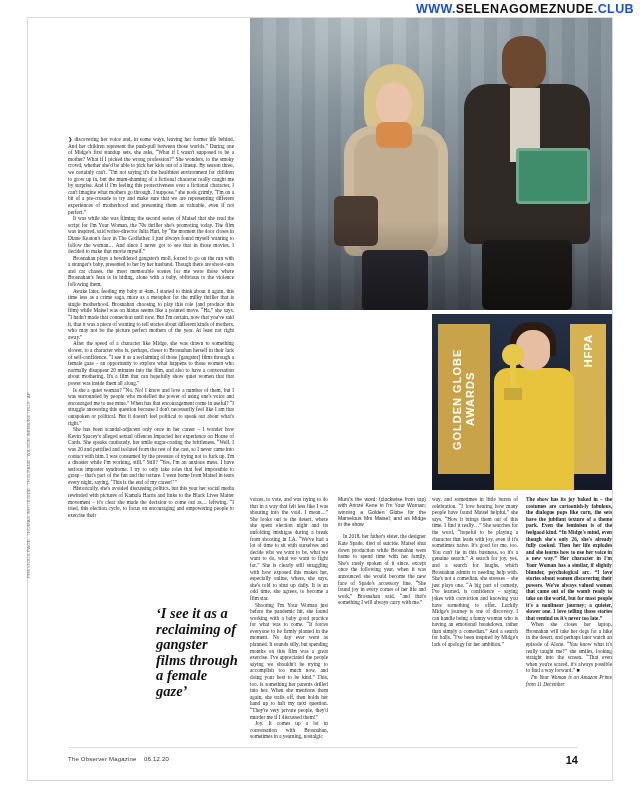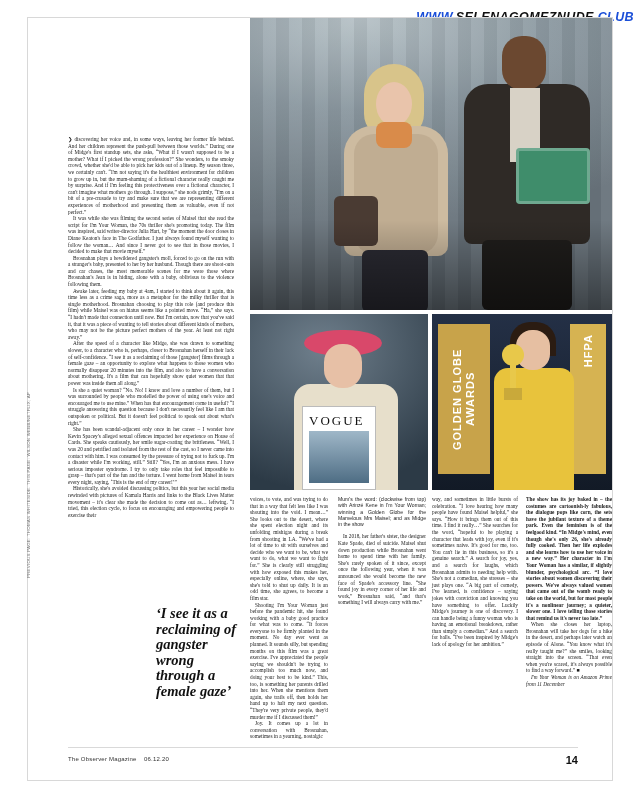--- a/index.html
+++ b/index.html
@@ -1,20 +1,20 @@
 <!DOCTYPE html>
 <html><head>
 <meta charset="utf-8">
 <style>
   html,body{margin:0;padding:0;background:#111;}
   body{width:640px;height:801px;overflow:hidden;font-family:"Liberation Serif",serif;}
   .page{position:relative;width:640px;height:801px;background:#fff;}
 
   
-  .wm-bar{position:absolute;left:0;top:8px;width:640px;height:18px;background:#fff;font-style:italic;}
+  .wm-bar{position:absolute;left:0;top:0;width:640px;height:18px;background:#fff;}
   .wm{position:absolute;right:6px;top:2px;font-family:"Liberation Sans",sans-serif;
       font-weight:bold;font-size:12.5px;letter-spacing:.4px;color:#111;}
   .wm .blue{color:#1b4fd8;}
 
   
   .sheet{position:absolute;left:28px;top:18px;width:584px;height:762px;background:#fff;
          box-shadow:0 0 0 1px #d8d8d8;}
 
   
   .vstrip{position:absolute;left:-2px;top:560px;width:150px;height:12px;
@@ -135,32 +135,20 @@
       <div class="fig-m">
         <div class="coat"></div>
         <div class="head"></div>
         <div class="shirt"></div>
         <div class="parcel"></div>
         <div class="legs"></div>
       </div>
       <div class="pm-shadow"></div>
     </div>
 
-    <div class="photo-a">
-      <div class="pa-bg"></div>
-      <div class="pa-fig">
-        <div class="body"></div>
-        <div class="hat"></div>
-        <div class="head"></div>
-        <div class="mag">
-          <div class="t">VOGUE</div>
-          <div class="im"></div>
-        </div>
-      </div>
-    </div>
 
     <div class="photo-b">
       <div class="pb-bg"></div>
       <div class="pb-sign">
         <span>GOLDEN GLOBE AWARDS</span>
       </div>
       <div class="pb-sign2">
         <span>HFPA</span>
       </div>
       <div class="pb-fig">
@@ -179,21 +167,21 @@
       <p class="first">❯ discovering her voice and, in some ways, leaving her former life behind. And her children represent the push-pull between those worlds.” During one of Midge's first standup sets, she asks, “What if I wasn't supposed to be a mother? What if I picked the wrong profession?” She wonders, to the smoky crowd, whether she'd be able to pick her kids out of a lineup. By season three, we certainly can't. “I'm not saying it's the healthiest environment for children to grow up in, but the mum-shaming of a fictional character really caught me by surprise. And if I'm feeling this protectiveness over a fictional character, I can't imagine what mothers go through. I suppose,” she nods grimly, “I'm on a bit of a pre-crusade to try and make sure that we are representing different experiences of motherhood and presenting them as valuable, even if not perfect.”</p>
       <p>It was while she was filming the second series of Maisel that she read the script for I'm Your Woman, the 70s thriller she's promoting today. The film was inspired, said writer-director Julia Hart, by “the moment the door closes in Diane Keaton's face in The Godfather. I just always found myself wanting to follow the woman… And since I never got to see that in those movies, I decided to make that movie myself.”</p>
       <p>Brosnahan plays a bewildered gangster's moll, forced to go on the run with a stranger's baby, presented to her by her husband. Though there are shoot-outs and car chases, the most memorable scenes for me were those where Brosnahan's Jean is in hiding, alone with a baby, oblivious to the violence following them.</p>
       <p>Awake later, feeding my baby at 4am, I started to think about it again, this time less as a crime saga, more as a metaphor for the milky thriller that is single motherhood. Brosnahan choosing to play this role (and produce this film) while Maisel was on hiatus seems like a pointed move. “Ha,” she says. “I hadn't made that connection until now. But I'm certain, now that you've said it, that it was a piece of wanting to tell stories about different kinds of mothers, who may not be the picture perfect mothers of the year. At least not right away.”</p>
       <p>After the speed of a character like Midge, she was drawn to something slower, to a character who is, perhaps, closer to Brosnahan herself in their lack of self-confidence. “I see it as a reclaiming of those [gangster] films through a female gaze – an opportunity to explore what happens to those women who normally disappear 20 minutes into the film, and also to have a conversation about mothering. It's a film that can hopefully show quiet women that that power was inside them all along.”</p>
       <p>Is she a quiet woman? “No. No! I know and love a number of them, but I was surrounded by people who modelled the power of using one's voice and encouraged me to use mine.” When has that encouragement come in useful? “I struggle answering this question because I don't necessarily feel like I am that outspoken or political. But it doesn't feel political to speak out about what's right.”</p>
       <p>She has been scandal-adjacent only once in her career – I wonder how Kevin Spacey's alleged sexual offences impacted her experience on House of Cards. She speaks cautiously, her smile sugar-coating the brittleness. “Well, I was 20 and petrified and isolated from the rest of the cast, so I never came into contact with him. I was consumed by the pressure of trying not to fuck up. I'm a disaster while I'm working, still.” Still? “Yes, I'm an anxious mess. I have serious imposter syndrome. I try to only take roles that feel impossible to grasp – that's part of the fun and the torture. I went home from Maisel in tears every night, saying, ‘This is the end of my career!’”</p>
       <p>Historically, she's avoided discussing politics, but this year her social media rewinded with pictures of Kamala Harris and links to the Black Lives Matter movement – it's clear she made the decision to come out as… leftwing. “I tried, this election cycle, to focus on encouraging and empowering people to exercise their</p>
     </div>
 
-    <div class="pullquote">‘I see it as a reclaiming of gangster wrong through a female gaze’</div>
+    <div class="pullquote">‘I see it as a reclaiming of gangster films through a female gaze’</div>
 
     <div class="col" id="col4">
       <div class="caption">Mum's the word: (clockwise from top) with Arinzé Kene in I'm Your Woman; winning a Golden Globe for the Marvelous Mrs Maisel; and as Midge in the show</div>
       <div style="height:6px"></div>
       <p>In 2018, her father's sister, the designer Kate Spade, died of suicide. Maisel shut down production while Brosnahan went home to spend time with her family. She's rarely spoken of it since, except once the following year, when it was announced she would become the new face of Spade's accessory line. “She found joy in every corner of her life and work,” Brosnahan said, “and that's something I will always carry with me.”</p>
     </div>
 
     <div class="col" id="col3">
       <p class="first">voices, to vote, and was trying to do that in a way that felt less like I was shouting into the void. I mean…” She looks out to the desert, where she spent election night and its unfolding mishigas during a break from shooting in LA. “We've had a lot of time to sit with ourselves and decide who we want to be, what we want to do, what we want to fight for.” She is clearly still struggling with how exposed this makes her, especially online, where, she says, she's told to shut up daily. It is an odd time, she agrees, to become a film star.</p>
       <p>Shooting I'm Your Woman just before the pandemic hit, she found working with a baby good practice for what was to come. “It forces everyone to be firmly planted in the moment. No day ever went as planned. It sounds silly, but spending months on this film was a great exercise. I've appreciated the people saying we shouldn't be trying to accomplish too much now, and doing your best to be kind.” This, too, is something her parents drilled into her. When she mentions them again, she trails off, then holds her hand up to halt my next question. “They're very private people, they'd murder me if I discussed them!”</p>

